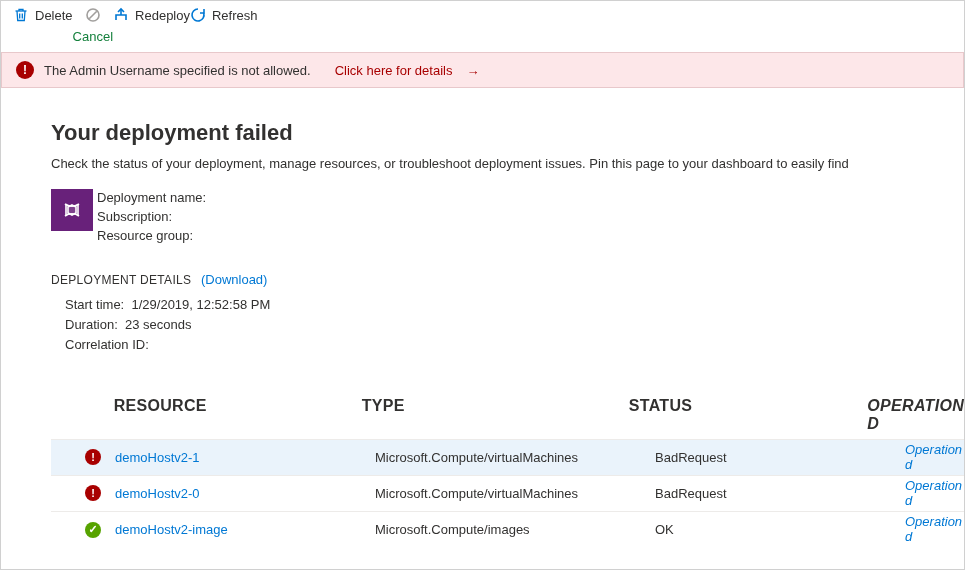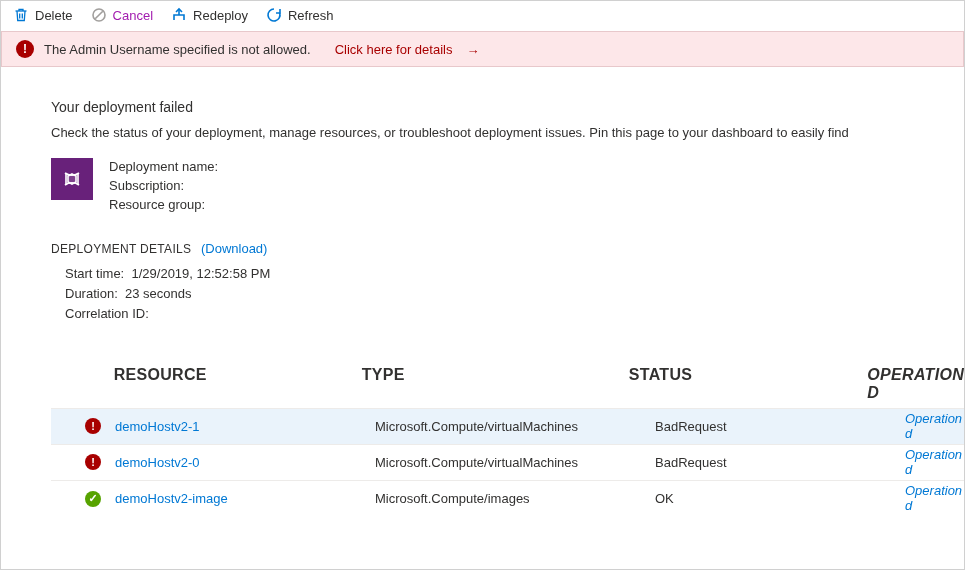--- a/index.html
+++ b/index.html
@@ -15,31 +15,30 @@
   }
   .border-wrap {
     border: 1px solid #d0d0d0;
     height: 570px;
   }
   
   .toolbar {
     display: flex;
     align-items: flex-start;
     padding: 6px 12px 8px 12px;
-    gap: 18px;
   }
   .tb-btn {
     display: flex;
     align-items: center;
     gap: 6px;
     font-size: 13px;
     color: #323130;
     cursor: pointer;
   }
-  .tb-btn.disabled { color: #a21caf; cursor: default; }
+  .tb-btn.disabled { color: #15803d; cursor: default; flex-direction: column; }
   .tb-icon { width: 16px; height: 16px; display: inline-flex; align-items: center; justify-content: center; }
   
   .banner {
     background: #fde7e9;
     border: 1px solid #e8c8cb;
     display: flex;
     align-items: center;
     padding: 8px 14px;
     gap: 10px;
     font-size: 13px;
@@ -47,27 +46,27 @@
   .err-circle {
     width: 18px; height: 18px; border-radius: 50%;
     background: #a80000; color: #fff; display:flex; align-items:center; justify-content:center;
     font-size: 12px; font-weight:700;
   }
   .banner-link { color: #a80000; cursor:pointer; margin-left:14px;}
   .banner-arrow { color:#a80000; margin-left:4px; font-weight:700;}
   
   .content { padding: 18px 0 0 50px; }
   h1.title {
-    font-size: 14px;
-    font-weight: 400;
+    font-size: 22px;
+    font-weight: 700;
     margin: 14px 0 10px 0;
     color: #323130;
   }
   .subtitle { font-size: 13px; margin-bottom: 18px; }
-  .dep-block { display:flex; gap:16px; align-items:flex-start; margin-bottom:26px;}
+  .dep-block { display:flex; gap:4px; align-items:flex-start; margin-bottom:26px;}
   .dep-icon {
     width: 42px; height: 42px; background:#68217a;
     display:flex; align-items:center; justify-content:center;
   }
   .dep-meta div { line-height: 1.45; }
   .section-header { margin-top:10px; }
   .section-label { font-size:12px; letter-spacing:0.3px; text-transform:uppercase; color:#323130;}
   .download-link { color:#0078d4; cursor:pointer; font-size:13px; margin-left:6px;}
   .details-list { margin: 8px 0 0 14px; line-height:1.55;}
   

